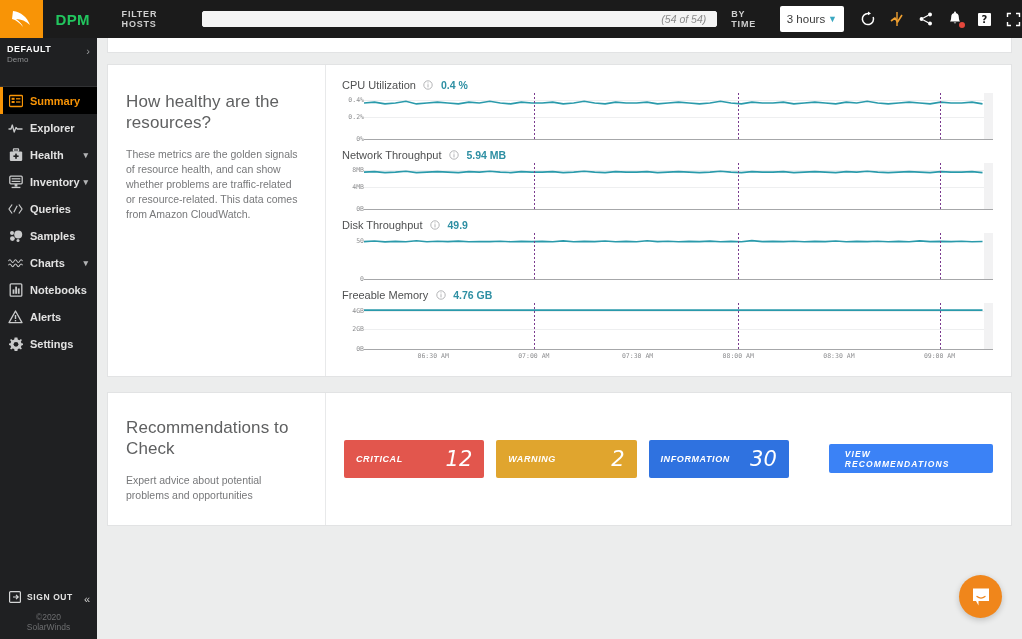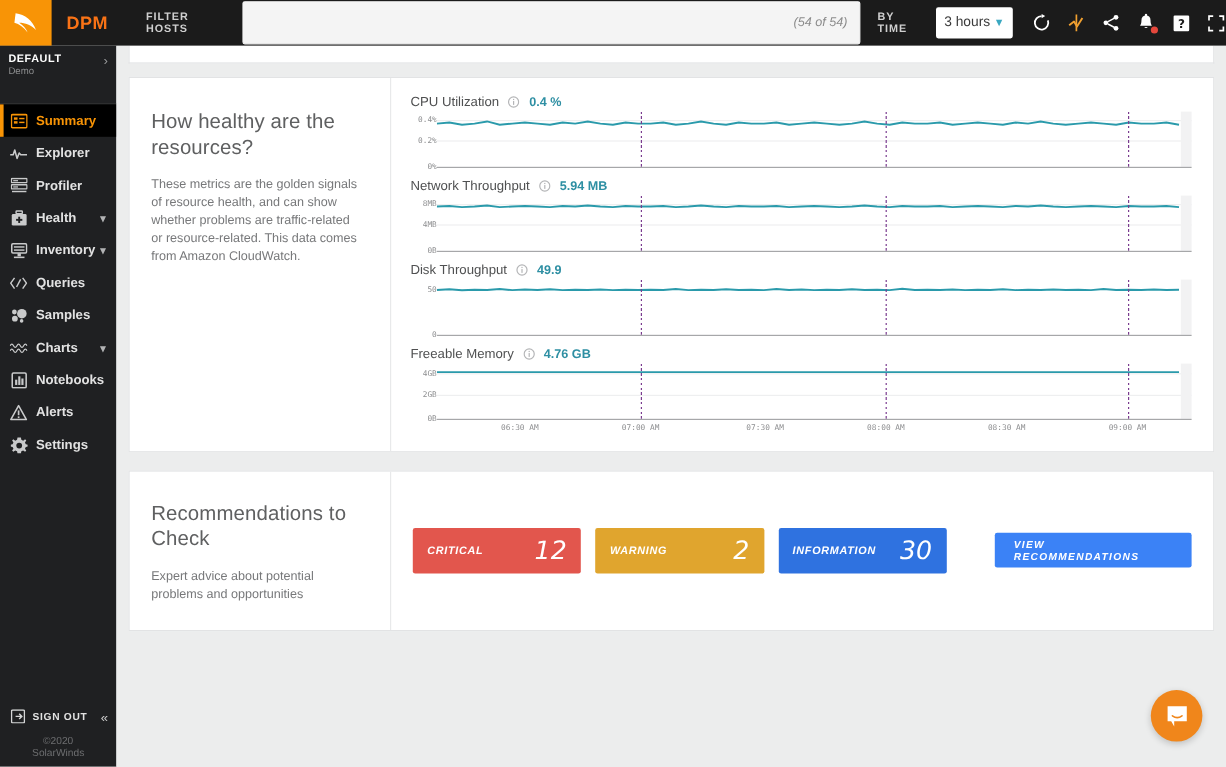--- a/index.html
+++ b/index.html
@@ -16,29 +16,29 @@
   .topbar {
     height: 38px; background: #1b1b1b; display: flex; align-items: center;
     flex: 0 0 38px; position: relative; z-index: 20;
   }
   .logo-box {
     width: 45px; height: 38px; background: #f89406;
     display: flex; align-items: center; justify-content: center;
   }
   .logo-box svg { display: block; }
   .brand {
-    color: #f97316; font-size: 15px; font-weight: bold; letter-spacing: .4px;
+    color: #22c55e; font-size: 15px; font-weight: bold; letter-spacing: .4px;
     margin-left: 12px; width: 54px;
   }
   .filter-label {
     color: #cfcfcf; font-size: 9px; font-weight: bold; letter-spacing: .8px;
     margin-left: 14px;
   }
   .filter-input {
-    margin-left: 9px; width: 533px; height: 36px; background: #f4f4f4;
+    margin-left: 9px; width: 533px; height: 16px; background: #f4f4f4;
     border: 1px solid #f4f4f4; border-radius: 2px;
     display: flex; align-items: center; justify-content: flex-end;
     padding: 0 10px;
   }
   .filter-count { font-size: 10.5px; color: #8b8b8b; font-style: italic; }
   .bytime-label {
     color: #cfcfcf; font-size: 9px; font-weight: bold; letter-spacing: .8px;
     margin-left: 14px;
   }
   .time-select {
@@ -288,32 +288,20 @@
 
       <div class="nav-item">
         <span class="nav-ico">
           <svg width="15" height="14" viewBox="0 0 15 14">
               <path d="M0.5 8 L3 8 L4.3 4 L6.2 11 L8 6.5 L9.3 8 L14.5 8" fill="none" stroke="#c9cacb" stroke-width="1.3" stroke-linejoin="round"></path>
             </svg>
         </span>
         <span>Explorer</span>
       </div>
 
-      <div class="nav-item">
-        <span class="nav-ico">
-          <svg width="14" height="13" viewBox="0 0 14 13">
-              <rect x="0.5" y="0.8" width="13" height="3.4" rx="0.6" fill="none" stroke="#c9cacb" stroke-width="1.2"></rect>
-              <rect x="0.5" y="6" width="13" height="3.4" rx="0.6" fill="none" stroke="#c9cacb" stroke-width="1.2"></rect>
-              <rect x="2" y="2.1" width="4" height="1" fill="#c9cacb"></rect>
-              <rect x="2" y="7.3" width="4" height="1" fill="#c9cacb"></rect>
-              <rect x="1" y="11" width="12" height="1.2" fill="#c9cacb"></rect>
-            </svg>
-        </span>
-        <span>Profiler</span>
-      </div>
 
       <div class="nav-item">
         <span class="nav-ico">
           <svg width="14" height="14" viewBox="0 0 14 14">
               <rect x="4.4" y="0.8" width="5.2" height="2.4" rx="0.6" fill="none" stroke="#c9cacb" stroke-width="1.2"></rect>
               <rect x="0.8" y="3.4" width="12.4" height="9.6" rx="1.2" fill="#c9cacb"></rect>
               <rect x="6.2" y="5.6" width="1.6" height="5.2" fill="#1f2022"></rect>
               <rect x="4.4" y="7.4" width="5.2" height="1.6" fill="#1f2022"></rect>
             </svg>
         </span>

